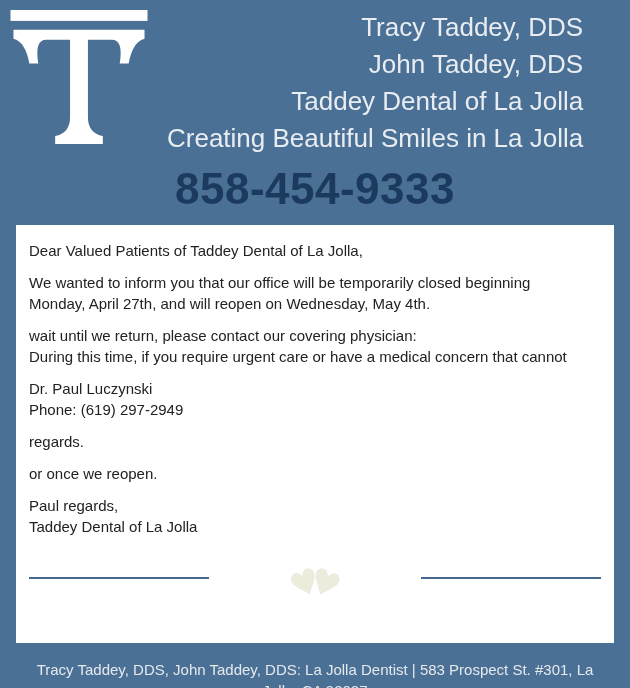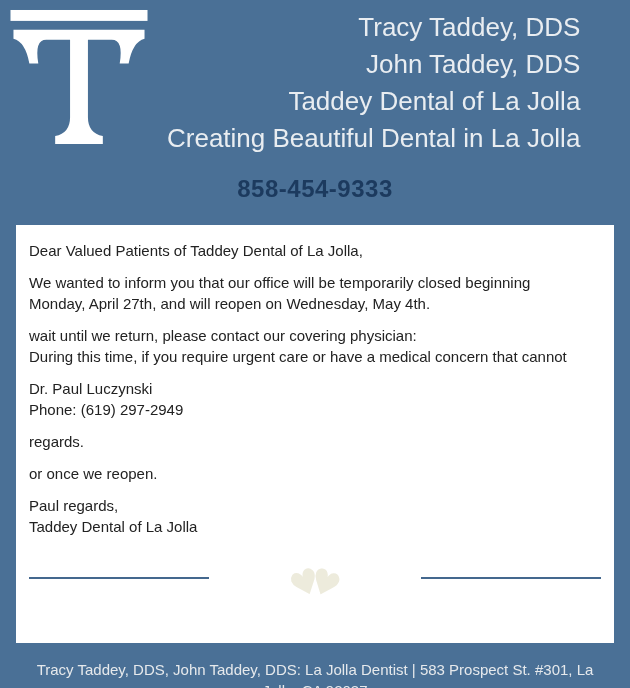--- a/index.html
+++ b/index.html
@@ -19,21 +19,21 @@
     font-size:26px;
     line-height:37px;
     font-weight:400;
     text-align:right;
   }
   .header-line { white-space:nowrap; }
   .phone {
     margin-top:13px;
     text-align:center;
     color:#1c3a5e;
-    font-size:24px;
+    font-size:44px;
     line-height:37px;
     font-weight:bold;
     letter-spacing:0.5px;
   }
   .card {
     margin:18px 16px 16px;
     background:#ffffff;
     padding:15px 13px 2px;
     min-height:418px;
   }
@@ -86,21 +86,21 @@
         <path fill="#ffffff" d="M5,22 H137 V31 Q125,34 121,56 L112,56 Q116,32 104,32 H80 V110
                  Q80,126 95,129 L95,137 H47 L47,129 Q62,126 62,110 V32 H38
                  Q26,32 30,56 L21,56 Q17,34 5,31 Z"></path>
       </svg>
     </span>
   </div>
   <div class="header-text">
     <div class="header-line">Tracy Taddey, DDS</div>
     <div class="header-line">John Taddey, DDS</div>
     <div class="header-line">Taddey Dental of La Jolla</div>
-    <div class="header-line">Creating Beautiful Dental in La Jolla</div>
+    <div class="header-line">Creating Beautiful Smiles in La Jolla</div>
   </div>
 </div>
 
 <div class="phone">858-454-9333</div>
 
 <div class="card">
   <div class="para">
     <div class="line">Dear Valued Patients of Taddey Dental of La Jolla,</div>
   </div>
   <div class="para">

